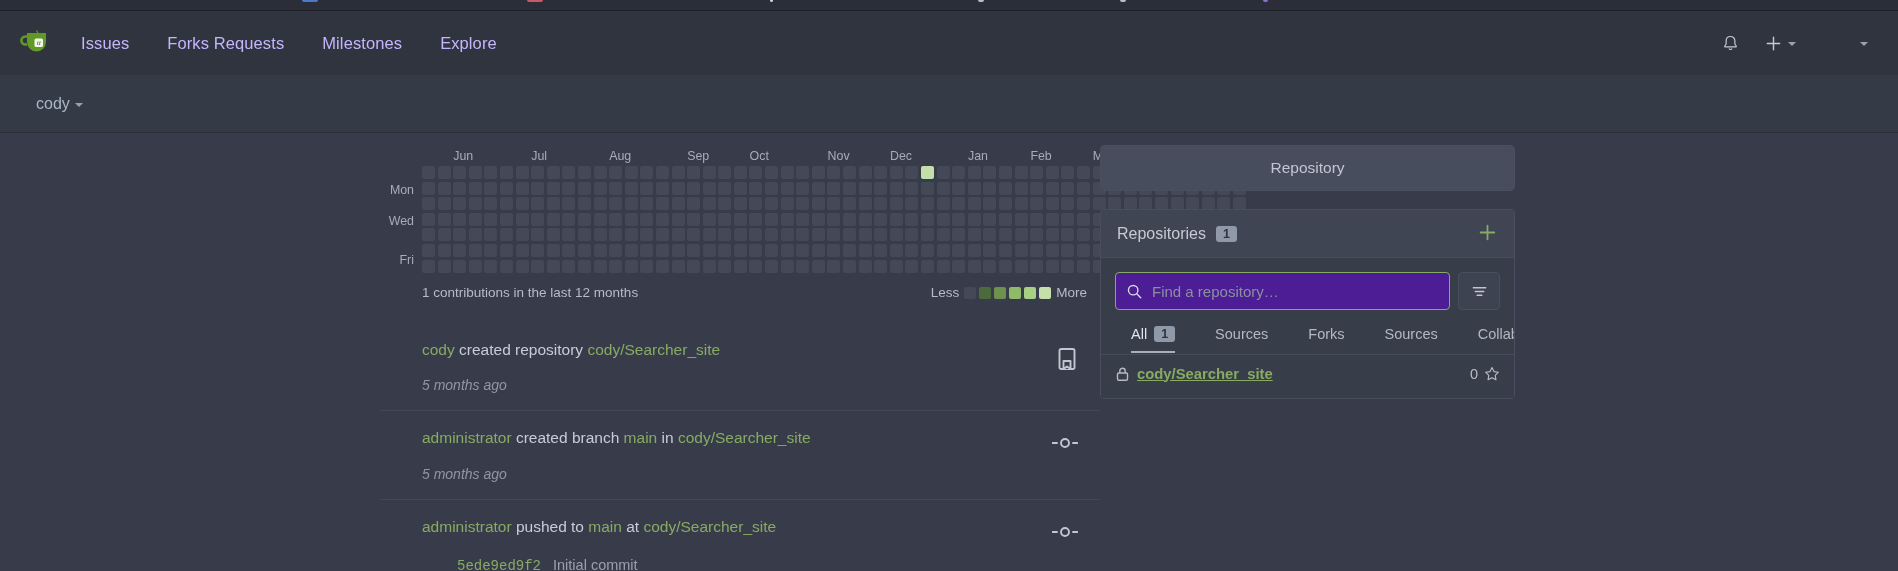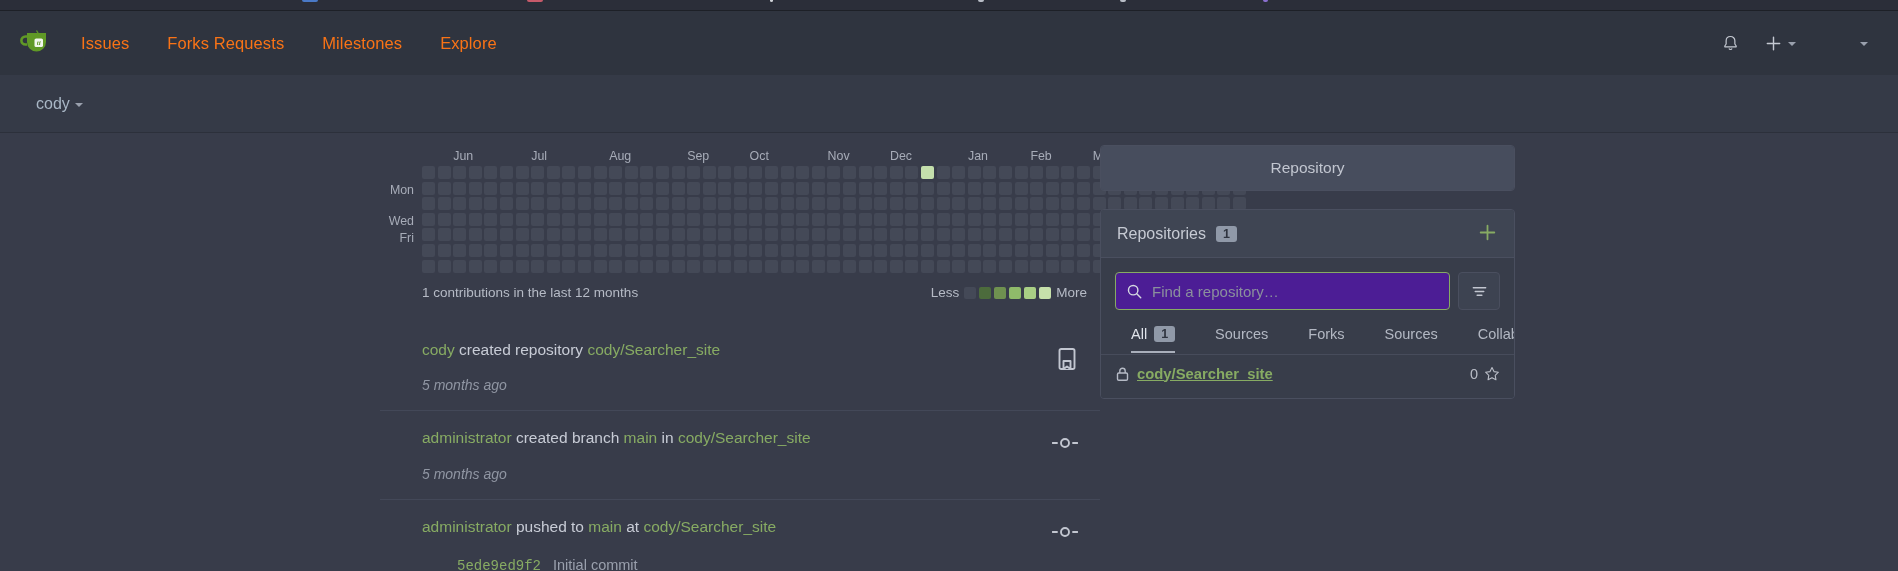--- a/index.html
+++ b/index.html
@@ -28,21 +28,21 @@
     position: absolute; top: 11px; left: 0; width: 1898px; height: 64px;
     background: #2f343f;
     display: flex; align-items: center;
   }
   .logo-wrap {
     margin-left: 10px; width: 52px; height: 44px;
     display: flex; align-items: center; justify-content: center;
   }
   .nav-links { display: flex; align-items: center; }
   .nav-link {
-    color: #f97316; font-size: 16.5px; padding: 0 19px;
+    color: #c4b5fd; font-size: 16.5px; padding: 0 19px;
     text-decoration: none; white-space: nowrap; letter-spacing: .1px;
   }
   .nav-right {
     margin-left: auto; display: flex; align-items: center; gap: 0;
     padding-right: 18px;
   }
   .nav-icon-btn {
     display: flex; align-items: center; justify-content: center;
     height: 40px; padding: 0 12px; color: #c9ccd4;
   }
@@ -281,21 +281,21 @@
           <span class="month-label" style="left: 546px;">Jan</span>
           <span class="month-label" style="left: 608.4px;">Feb</span>
           <span class="month-label" style="left: 670.8px;">Mar</span>
           <span class="month-label" style="left: 733.2px;">Apr</span>
           <span class="month-label" style="left: 811.2px;">Mar</span>
         </div>
       <div class="grid-row">
         <div class="day-labels">
           <div class="day-label" style="top:17px">Mon</div>
           <div class="day-label" style="top:48px">Wed</div>
-          <div class="day-label" style="top:65px">Fri</div>
+          <div class="day-label" style="top:87px">Fri</div>
         </div>
         <div class="grid" id="heat-grid">
             <div class="cell" style="background: rgb(68, 73, 87);"></div>
             <div class="cell" style="background: rgb(68, 73, 87);"></div>
             <div class="cell" style="background: rgb(68, 73, 87);"></div>
             <div class="cell" style="background: rgb(68, 73, 87);"></div>
             <div class="cell" style="background: rgb(68, 73, 87);"></div>
             <div class="cell" style="background: rgb(68, 73, 87);"></div>
             <div class="cell" style="background: rgb(68, 73, 87);"></div>
             <div class="cell" style="background: rgb(68, 73, 87);"></div>

